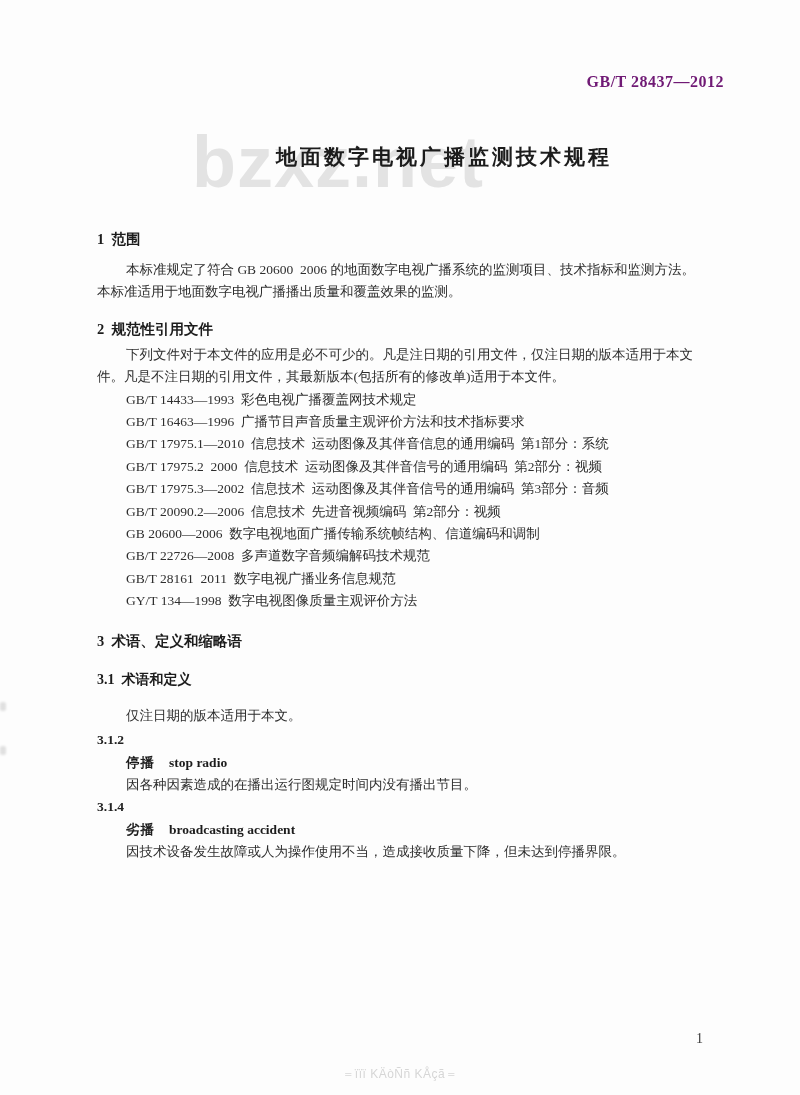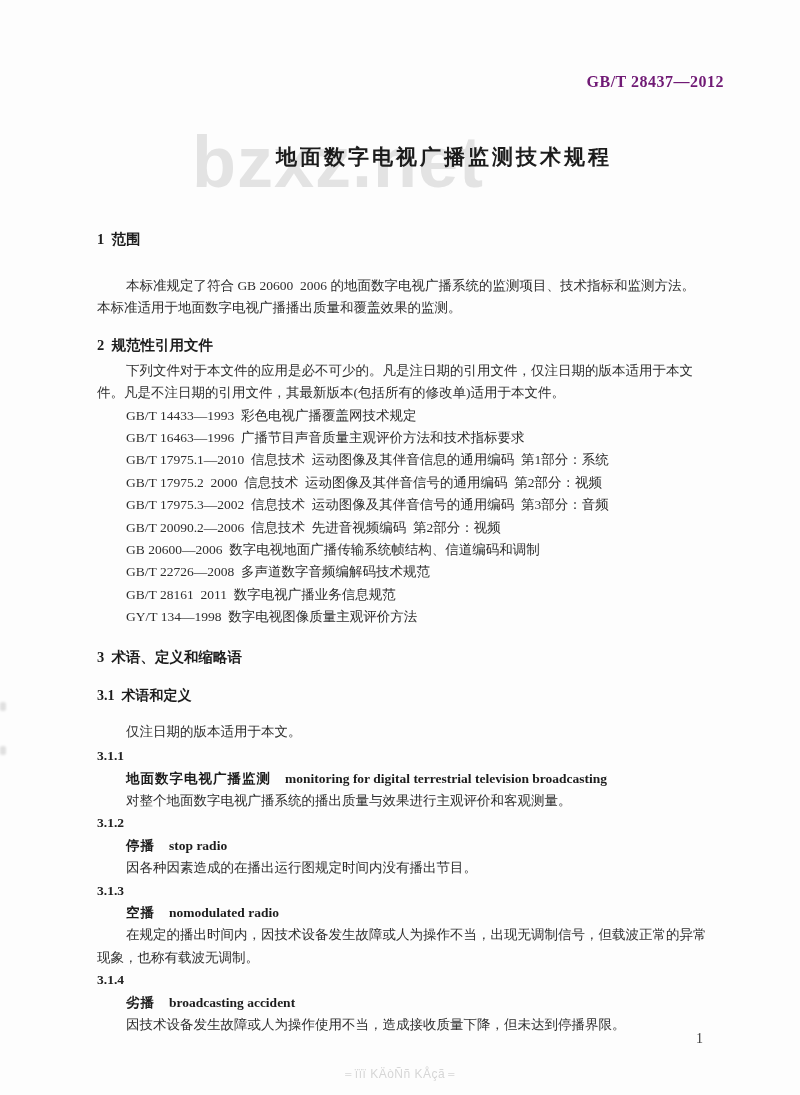--- a/index.html
+++ b/index.html
@@ -35,21 +35,21 @@
     font-size:13.5px; line-height:22.4px; z-index:1;
   }
   .sec-heading {
     font-size:14.5px; font-weight:bold; color:#1c1c1c;
     line-height:23px; white-space:pre;
   }
   .h1-s1 { margin-top:13px; }
   .h1-s2 { margin-top:14px; }
   .h1-s3 { margin-top:17px; }
   .h2-s31 { margin-top:15px; font-size:14px; }
-  .para { margin-top:24px; }
+  .para { margin-top:8px; }
   .para-s2 { margin-top:3px; }
   .line { white-space:pre; }
   .indent { padding-left:29px; }
   .ref-list { margin-top:0; }
   .ref { white-space:pre; padding-left:29px; }
   .intro-line { margin-top:14px; padding-left:29px; white-space:pre; }
   .terms { margin-top:2px; }
   .term-num { font-weight:bold; color:#222; line-height:22.4px; }
   .term-line { padding-left:29px; font-weight:bold; color:#1c1c1c; white-space:pre; }
   .term-cn { letter-spacing:1px; }
@@ -109,38 +109,27 @@
       <div class="ref">GB/T 28161  2011  数字电视广播业务信息规范</div>
       <div class="ref">GY/T 134—1998  数字电视图像质量主观评价方法</div>
     </div>
 
     <div class="sec-heading h1-s3">3  术语、定义和缩略语</div>
     <div class="sec-heading h2-s31">3.1  术语和定义</div>
     <div class="intro-line">仅注日期的版本适用于本文。</div>
 
     <div class="terms">
 
-      <div class="term">
-        <div class="term-num">3.1.1</div>
-        <div class="term-line"><span class="term-cn">地面数字电视广播监测</span><span class="term-en">monitoring for digital terrestrial television broadcasting</span></div>
-        <div class="def-line indent">对整个地面数字电视广播系统的播出质量与效果进行主观评价和客观测量。</div>
-      </div>
 
       <div class="term">
         <div class="term-num">3.1.2</div>
         <div class="term-line"><span class="term-cn">停播</span><span class="term-en">stop radio</span></div>
         <div class="def-line indent">因各种因素造成的在播出运行图规定时间内没有播出节目。</div>
       </div>
 
-      <div class="term">
-        <div class="term-num">3.1.3</div>
-        <div class="term-line"><span class="term-cn">空播</span><span class="term-en">nomodulated radio</span></div>
-        <div class="def-line indent">在规定的播出时间内，因技术设备发生故障或人为操作不当，出现无调制信号，但载波正常的异常</div>
-        <div class="def-line">现象，也称有载波无调制。</div>
-      </div>
 
       <div class="term">
         <div class="term-num">3.1.4</div>
         <div class="term-line"><span class="term-cn">劣播</span><span class="term-en">broadcasting accident</span></div>
         <div class="def-line indent">因技术设备发生故障或人为操作使用不当，造成接收质量下降，但未达到停播界限。</div>
       </div>
 
     </div>
   </div>
 

